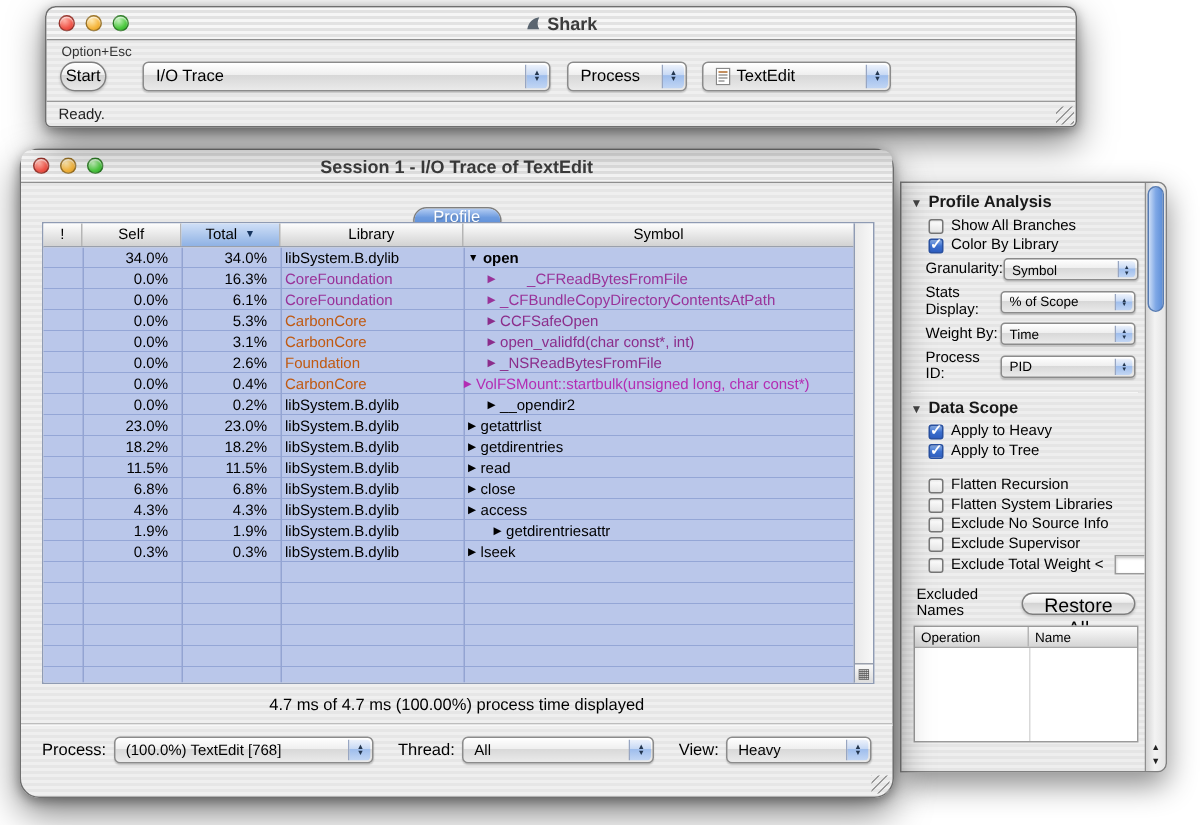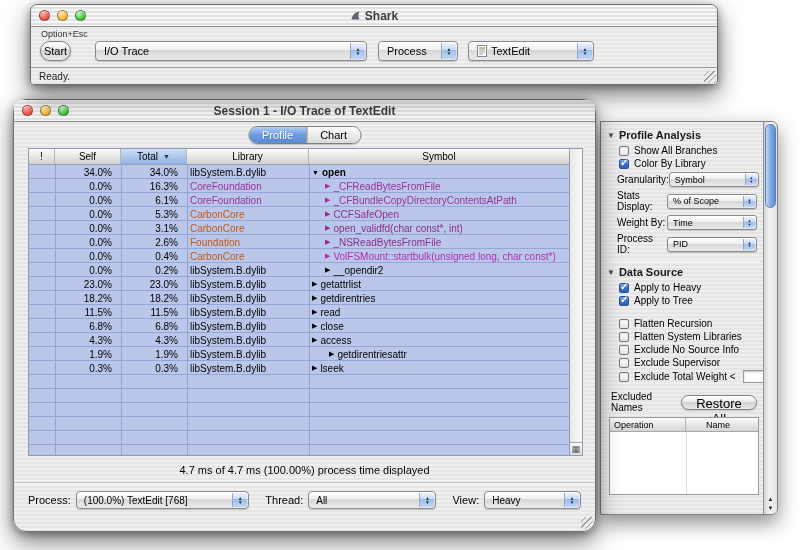--- a/index.html
+++ b/index.html
@@ -50,23 +50,23 @@
   .toolbar .target { position:absolute; left:437px; top:14px; width:126px; }
   .statusbar { position:absolute; left:0; right:0; bottom:0; height:17px; border-top:1px solid #9a9a9a;
                display:flex; align-items:center; padding:0 8px; font-size:10px; color:#222;
                border-radius:0 0 4px 4px;
                background:repeating-linear-gradient(180deg,#efefef 0 2px,#e7e7e7 2px 4px); }
   .statusbar .grip { right:1px; bottom:1px; }
 
   
   .session { left:13px; top:99px; width:583px; height:433px; z-index:3;border-radius:13px; }
   .session .content { position:absolute; top:22px; left:0; right:0; bottom:0; border-radius:0 0 4px 4px; }
-  .tabs { position:absolute; top:4px; left:50%; transform:translateX(-50%); display:flex; height:18px;
+  .tabs { position:absolute; top:16px; left:50%; transform:translateX(-50%); display:flex; height:18px;
           border:1px solid #7f7f7f; border-radius:10px; overflow:hidden; font-size:11px;
-          box-shadow:0 1px 1px rgba(0,0,0,.2); }
+          box-shadow:0 1px 1px rgba(0,0,0,.2);flex-direction:column; }
   .tab { display:flex; align-items:center; padding:0 13px; background:linear-gradient(#fdfdfd,#dadada); color:#000; }
   .tab.selected { background:linear-gradient(#b4cdf3,#6d9bdf 50%,#5b8cd6); color:#fff;
                   text-shadow:0 1px 1px rgba(0,0,0,.25); }
   .tab + .tab { border-left:1px solid #7f7f7f; }
 
   .table { position:absolute; left:14px; top:26px; width:555px; height:308px;
            border:1px solid #8f9bb3; background:#fff; display:flex; }
   .tmain { flex:1; display:flex; flex-direction:column; min-width:0; }
   .thead { display:flex; height:16px; background:linear-gradient(#fdfdfd,#d2d2d2);
            border-bottom:1px solid #9aa0ac; font-size:10px; color:#000; flex:0 0 auto; }
@@ -125,21 +125,21 @@
   .dpopup .arrows { width:12px; }
   .dpopup .arrows i { font-size:4px; line-height:3.5px; }
   .divider { height:1px; background:#bdbdbd; border-bottom:1px solid #f6f6f6; margin:6px 0 4px 0; }
   .gap8 { height:8px; }
   .exnames-row { display:flex; align-items:center; justify-content:space-between; margin:8px 2px 4px 4px; font-size:10px; }
   .aquabtn.small { height:15px; font-size:13px; border-radius:8px; padding:0 8px; }
   .minitable { border:1px solid #9a9a9a; background:#fff; height:78px; margin:2px 0 0 2px; position:relative; }
   .mt-head { display:flex; height:14px; background:linear-gradient(#fbfbfb,#d5d5d5);
              border-bottom:1px solid #a8a8a8; font-size:9px; }
   .mt-th { display:flex; align-items:center; padding-left:4px; width:76px; border-right:1px solid #b5b5b5; }
-  .mt-th:last-child { flex:1; border-right:none;margin-left:16px; }
+  .mt-th:last-child { flex:1; border-right:none; }
   .mt-colline { position:absolute; left:76px; top:14px; bottom:0; width:1px; background:#d9d9d9; }
   .vscroll { position:absolute; top:0; right:0; bottom:0; width:14px; border-left:1px solid #8f8f8f;
              border-radius:0 6px 6px 0;
              background:linear-gradient(90deg,#d4d4d4,#f3f3f3 45%,#e4e4e4); }
   .thumb { position:absolute; top:2px; left:1px; width:11px; height:84px; border-radius:6px;
            border:1px solid #577cb4;
            background:linear-gradient(90deg,#cadcf6,#7fa8e6 50%,#5e8fd8); }
   .sarrows { position:absolute; bottom:3px; left:0; right:0; display:flex; flex-direction:column; align-items:center; gap:3px; }
   .sarrow { font-size:6px; color:#222; line-height:6px; }
 </style>
@@ -256,21 +256,21 @@
               <span class="arrows">
                 <i>▲</i>
                 <i>▼</i>
               </span>
             </span>
           </div>
         </div>
       <div class="divider"></div>
       <div class="sechead">
         <span class="disc">▼</span>
-        <span>Data Source</span>
+        <span>Data Scope</span>
       </div>
       <div>
           <div class="cbrow">
             <span class="cb checked"></span>
             <span>Apply to Heavy</span>
           </div>
           <div class="cbrow">
             <span class="cb checked"></span>
             <span>Apply to Tree</span>
           </div>
@@ -366,21 +366,21 @@
                   <span style="color: rgb(0, 0, 0); font-weight: bold;">open</span>
                 </span>
               </div>
               <div class="trow">
                 <span class="tc c-excl"></span>
                 <span class="tc c-self">0.0%</span>
                 <span class="tc c-total">16.3%</span>
                 <span class="tc c-lib" style="color: rgb(153, 51, 153);">CoreFoundation</span>
                 <span class="tc c-sym" style="padding-left: 16px;">
                   <span class="tri" style="color: rgb(153, 51, 153);">▶</span>
-                  <span style="color: rgb(153, 51, 153);">_CFReadBytesFromFile</span>
+                  <span style="color: rgb(153, 51, 153); margin-left: 18px;">_CFReadBytesFromFile</span>
                 </span>
               </div>
               <div class="trow">
                 <span class="tc c-excl"></span>
                 <span class="tc c-self">0.0%</span>
                 <span class="tc c-total">6.1%</span>
                 <span class="tc c-lib" style="color: rgb(153, 51, 153);">CoreFoundation</span>
                 <span class="tc c-sym" style="padding-left: 16px;">
                   <span class="tri" style="color: rgb(153, 51, 153);">▶</span>
                   <span style="color: rgb(153, 51, 153);">_CFBundleCopyDirectoryContentsAtPath</span>
@@ -414,21 +414,21 @@
                 <span class="tc c-sym" style="padding-left: 16px;">
                   <span class="tri" style="color: rgb(139, 45, 139);">▶</span>
                   <span style="color: rgb(139, 45, 139);">_NSReadBytesFromFile</span>
                 </span>
               </div>
               <div class="trow">
                 <span class="tc c-excl"></span>
                 <span class="tc c-self">0.0%</span>
                 <span class="tc c-total">0.4%</span>
                 <span class="tc c-lib" style="color: rgb(192, 90, 18);">CarbonCore</span>
-                <span class="tc c-sym" style="padding-left: 16px;">
+                <span class="tc c-sym" style="">
                   <span class="tri" style="color: rgb(179, 45, 179);">▶</span>
                   <span style="color: rgb(179, 45, 179);">VolFSMount::startbulk(unsigned long, char const*)</span>
                 </span>
               </div>
               <div class="trow">
                 <span class="tc c-excl"></span>
                 <span class="tc c-self">0.0%</span>
                 <span class="tc c-total">0.2%</span>
                 <span class="tc c-lib" style="color: rgb(0, 0, 0);">libSystem.B.dylib</span>
                 <span class="tc c-sym" style="padding-left: 16px;">

